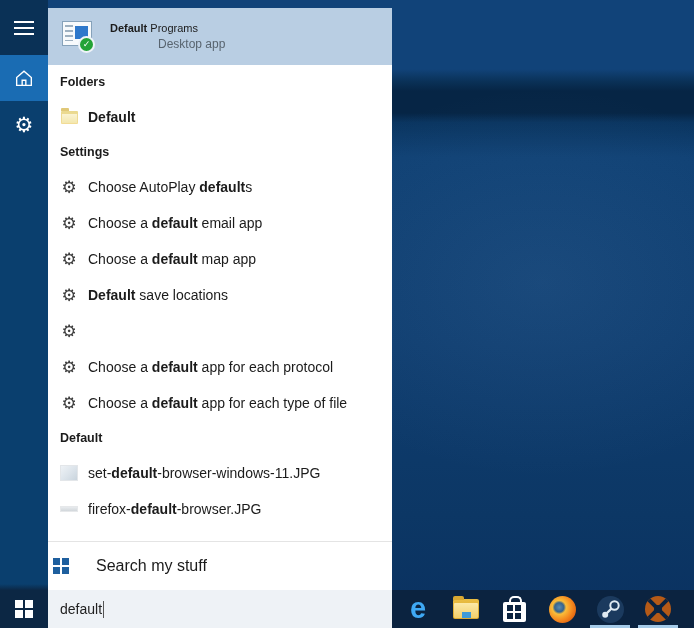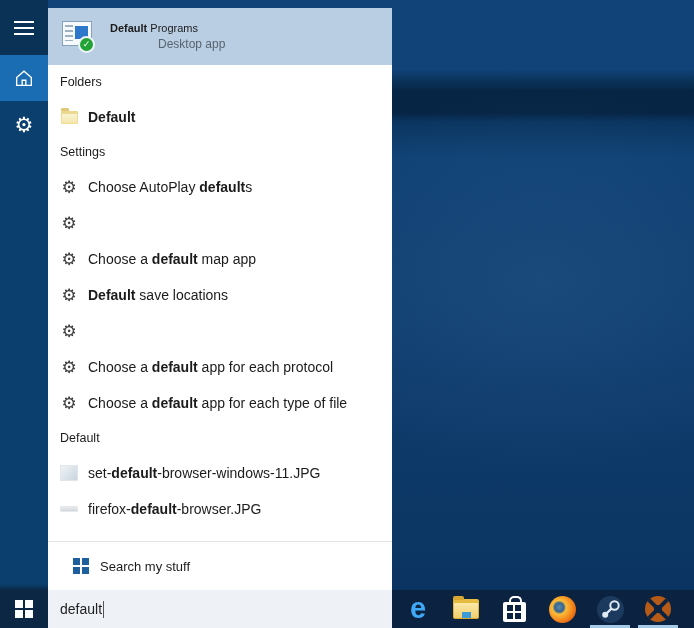--- a/index.html
+++ b/index.html
@@ -28,34 +28,34 @@
   .win-grid{display:grid;grid-template-columns:8px 8px;grid-template-rows:8px 8px;gap:2px;}
   .win-grid i{display:block;background:#fff;}
   .win-grid.blue{grid-template-columns:7px 7px;grid-template-rows:7px 7px;}
   .win-grid.blue i{background:var(--accent-blue);}
   
   .panel{position:absolute;left:48px;top:8px;width:344px;height:620px;background:var(--panel-bg);display:flex;flex-direction:column;}
   .top-result{height:57px;background:var(--highlight-row);display:flex;align-items:center;padding-left:14px;gap:14px;cursor:pointer;flex:none;}
   .tr-title{font-size:11px;color:var(--text-primary);}
   .tr-title b{font-weight:bold;}
   .tr-sub{font-size:12px;color:var(--text-secondary);margin-top:3px;margin-left:48px;}
-  .sec-header{height:34px;display:flex;align-items:center;padding-left:12px;font-size:12.5px;font-weight:normal;color:var(--text-primary);flex:none;}
+  .sec-header{height:34px;display:flex;align-items:center;padding-left:12px;font-size:12.5px;font-weight:bold;color:var(--text-primary);flex:none;}
   .row.item{height:36px;display:flex;align-items:center;padding-left:12px;gap:10px;font-size:14px;cursor:pointer;flex:none;}
   .row.item b{font-weight:bold;}
   .icon-cell{width:18px;display:flex;align-items:center;justify-content:center;flex:none;}
   .gear-small{font-size:17px;color:#3d3d3d;line-height:1;font-family:"DejaVu Sans",sans-serif;}
   
   .mini-folder{position:relative;width:17px;height:13px;background:linear-gradient(180deg,#ead98f,var(--folder-yellow));border-radius:1px;}
   .mini-folder::before{content:"";position:absolute;top:-3px;left:0;width:8px;height:3px;background:#e0c878;border-radius:1px 1px 0 0;}
   .mini-folder::after{content:"";position:absolute;inset:3px 1px 1px 1px;background:linear-gradient(180deg,#faf3d2,#f3e7ae);}
   
   .thumb-a{width:22px;height:16px;background:linear-gradient(135deg,#eef2f6 0%,#dbe3ea 55%,#c9d4dd 100%);border:1px solid #e3e6e9;}
   .thumb-b{width:22px;height:6px;background:linear-gradient(180deg,#e8ebee,#d2d7db);border:1px solid #e6e8ea;}
   .divider{height:1px;background:#e4e4e4;margin-top:14px;flex:none;}
-  .stuff-row{height:48px;display:flex;align-items:center;padding-left:24px;gap:10px;font-size:13px;cursor:pointer;flex:none;}
+  .stuff-row{height:48px;display:flex;align-items:center;padding-left:4px;gap:26px;font-size:16px;cursor:pointer;flex:none;}
   .searchbox{height:38px;margin-top:auto;background:var(--input-bg);display:flex;align-items:center;padding-left:12px;font-size:14px;color:#222;cursor:text;flex:none;}
   .caret{display:inline-block;width:1px;height:17px;background:#555;margin-left:1px;vertical-align:middle;}
   
   .dp-icon{position:relative;width:34px;height:32px;flex:none;}
   .dp-win{position:absolute;left:0;top:0;width:30px;height:25px;background:#f7fafc;border:1px solid #86a2ba;}
   .dp-win::before{content:"";position:absolute;left:2px;top:3px;width:8px;height:16px;
     background:repeating-linear-gradient(180deg,#9db0c0 0 2px,transparent 2px 5px);}
   .dp-win::after{content:"";position:absolute;right:3px;top:4px;width:13px;height:13px;background:#2e78cb;}
   .dp-check{position:absolute;right:1px;bottom:0;width:17px;height:17px;border-radius:50%;background:var(--green-check);border:2px solid #eef3f8;color:#fff;font-size:9px;font-weight:bold;display:flex;align-items:center;justify-content:center;}
   
@@ -141,20 +141,21 @@
     <div class="row item">
       <span class="icon-cell">
           <span class="gear-small">⚙</span>
         </span>
       <span class="label"><span>Choose AutoPlay </span><b>default</b><span>s</span></span>
     </div>
     <div class="row item">
       <span class="icon-cell">
           <span class="gear-small">⚙</span>
         </span>
+      <span class="label"><span>Choose a </span><b>default</b><span> email app</span></span>
     </div>
     <div class="row item">
       <span class="icon-cell">
           <span class="gear-small">⚙</span>
         </span>
       <span class="label"><span>Choose a </span><b>default</b><span> map app</span></span>
     </div>
     <div class="row item">
       <span class="icon-cell">
           <span class="gear-small">⚙</span>

